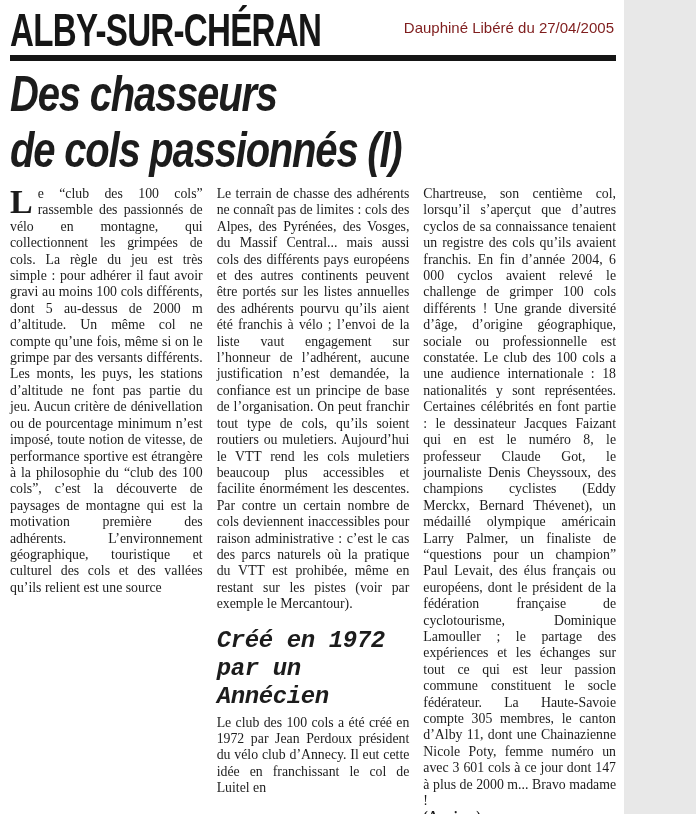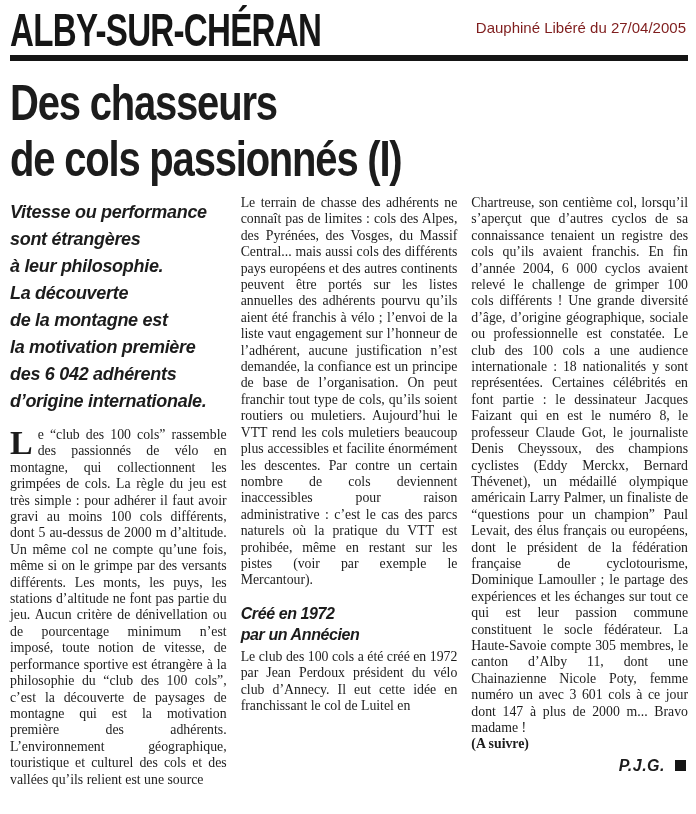--- a/index.html
+++ b/index.html
@@ -1,18 +1,18 @@
 <!DOCTYPE html>
 <html lang="fr"><head>
 <meta charset="utf-8">
 <style>
   html,body{margin:0;padding:0;background:#e8e8e8;}
   .page{
     position:relative;
-    width:696px;height:814px;
+    width:624px;height:814px;
     background:#ffffff;
     color:#1c1c1c;
     overflow:hidden;
     font-family:"Liberation Serif", serif;
     box-sizing:border-box;
     padding:6px 8px 0 10px;
   }
   
   .masthead{position:relative;height:48px;}
   .region-title{
@@ -40,21 +40,21 @@
   .kicker{
     display:inline-block;
     margin-top:16px;
     font-family:"Liberation Sans", sans-serif;
     font-weight:700;
     font-size:25px;line-height:26px;
     letter-spacing:-0.5px;
     transform:scaleX(0.78);transform-origin:0 50%;
     white-space:nowrap;
   }
-  .headline{margin-top:14px;}
+  .headline{margin-top:5px;font-style:italic;}
   .headline .hl-line{
     display:block;
     font-family:"Liberation Sans", sans-serif;
     font-weight:700;
     font-size:50px;line-height:56px;
     letter-spacing:-1.5px;
     transform:scaleX(0.80);transform-origin:0 50%;
     white-space:nowrap;
   }
   
@@ -77,23 +77,23 @@
     margin:4px 0 12px 0;
   }
   .dropcap{
     float:left;
     font-weight:700;
     font-size:34px;
     line-height:28px;
     padding:2px 5px 0 0;
   }
   .subhead{
-    font-family:Liberation Sans, sans-serif;
+    font-family:Liberation Mono, monospace;
     font-weight:700;font-style:italic;
-    font-size:16px;line-height:21px;
+    font-size:24px;line-height:28px;
     letter-spacing:-0.4px;
     white-space:pre-line;
     margin:14px 0 4px 0;
   }
   .to-be-continued{
     font-weight:700;
     font-size:13.8px;line-height:16.4px;
     margin:0;
     font-family:Liberation Serif, serif;
   }
@@ -127,28 +127,20 @@
 
 
   <div class="headline">
     <span class="hl-line">Des chasseurs</span>
     <span class="hl-line">de cols passionnés (I)</span>
   </div>
 
   <div class="columns">
 
     <div class="col">
-      <p class="intro">Vitesse ou performance
-sont étrangères
-à leur philosophie.
-La découverte
-de la montagne est
-la motivation première
-des 6 042 adhérents
-d’origine internationale.</p>
       <p class="body-text"><span class="dropcap">L</span><span>e “club des 100 cols” rassemble des passionnés de vélo en montagne, qui collectionnent les grimpées de cols. La règle du jeu est très simple : pour adhérer il faut avoir gravi au moins 100 cols différents, dont 5 au-dessus de 2000 m d’altitude. Un même col ne compte qu’une fois, même si on le grimpe par des versants différents. Les monts, les puys, les stations d’altitude ne font pas partie du jeu. Aucun critère de dénivellation ou de pourcentage minimum n’est imposé, toute notion de vitesse, de performance sportive est étrangère à la philosophie du “club des 100 cols”, c’est la découverte de paysages de montagne qui est la motivation première des adhérents. L’environnement géographique, touristique et culturel des cols et des vallées qu’ils relient est une source</span></p>
     </div>
 
     <div class="col">
       <p class="body-text">Le terrain de chasse des adhérents ne connaît pas de limites : cols des Alpes, des Pyrénées, des Vosges, du Massif Central... mais aussi cols des différents pays européens et des autres continents peuvent être portés sur les listes annuelles des adhérents pourvu qu’ils aient été franchis à vélo ; l’envoi de la liste vaut engagement sur l’honneur de l’adhérent, aucune justification n’est demandée, la confiance est un principe de base de l’organisation. On peut franchir tout type de cols, qu’ils soient routiers ou muletiers. Aujourd’hui le VTT rend les cols muletiers beaucoup plus accessibles et facilite énormément les descentes. Par contre un certain nombre de cols deviennent inaccessibles pour raison administrative : c’est le cas des parcs naturels où la pratique du VTT est prohibée, même en restant sur les pistes (voir par exemple le Mercantour).</p>
       <h3 class="subhead">Créé en 1972
 par un Annécien</h3>
       <p class="body-text">Le club des 100 cols a été créé en 1972 par Jean Perdoux président du vélo club d’Annecy. Il eut cette idée en franchissant le col de Luitel en</p>
     </div>
 

